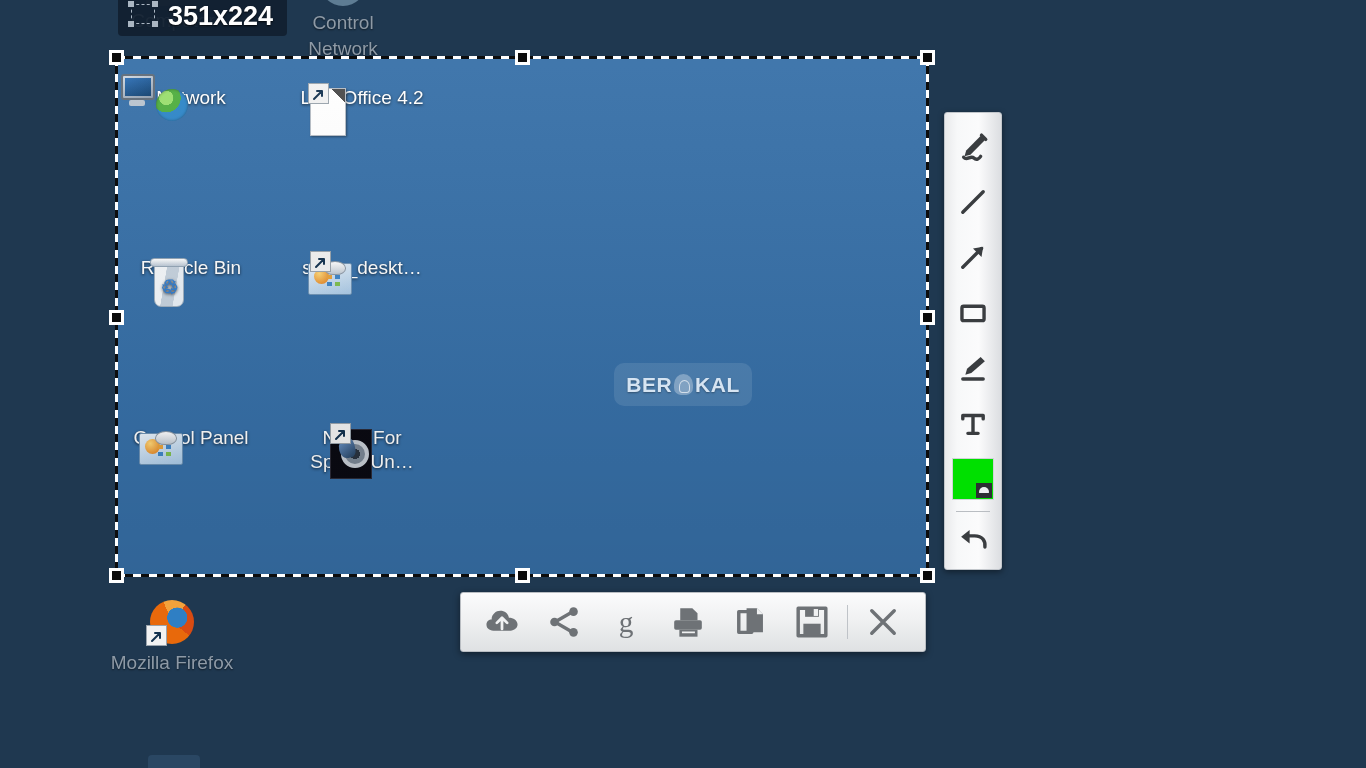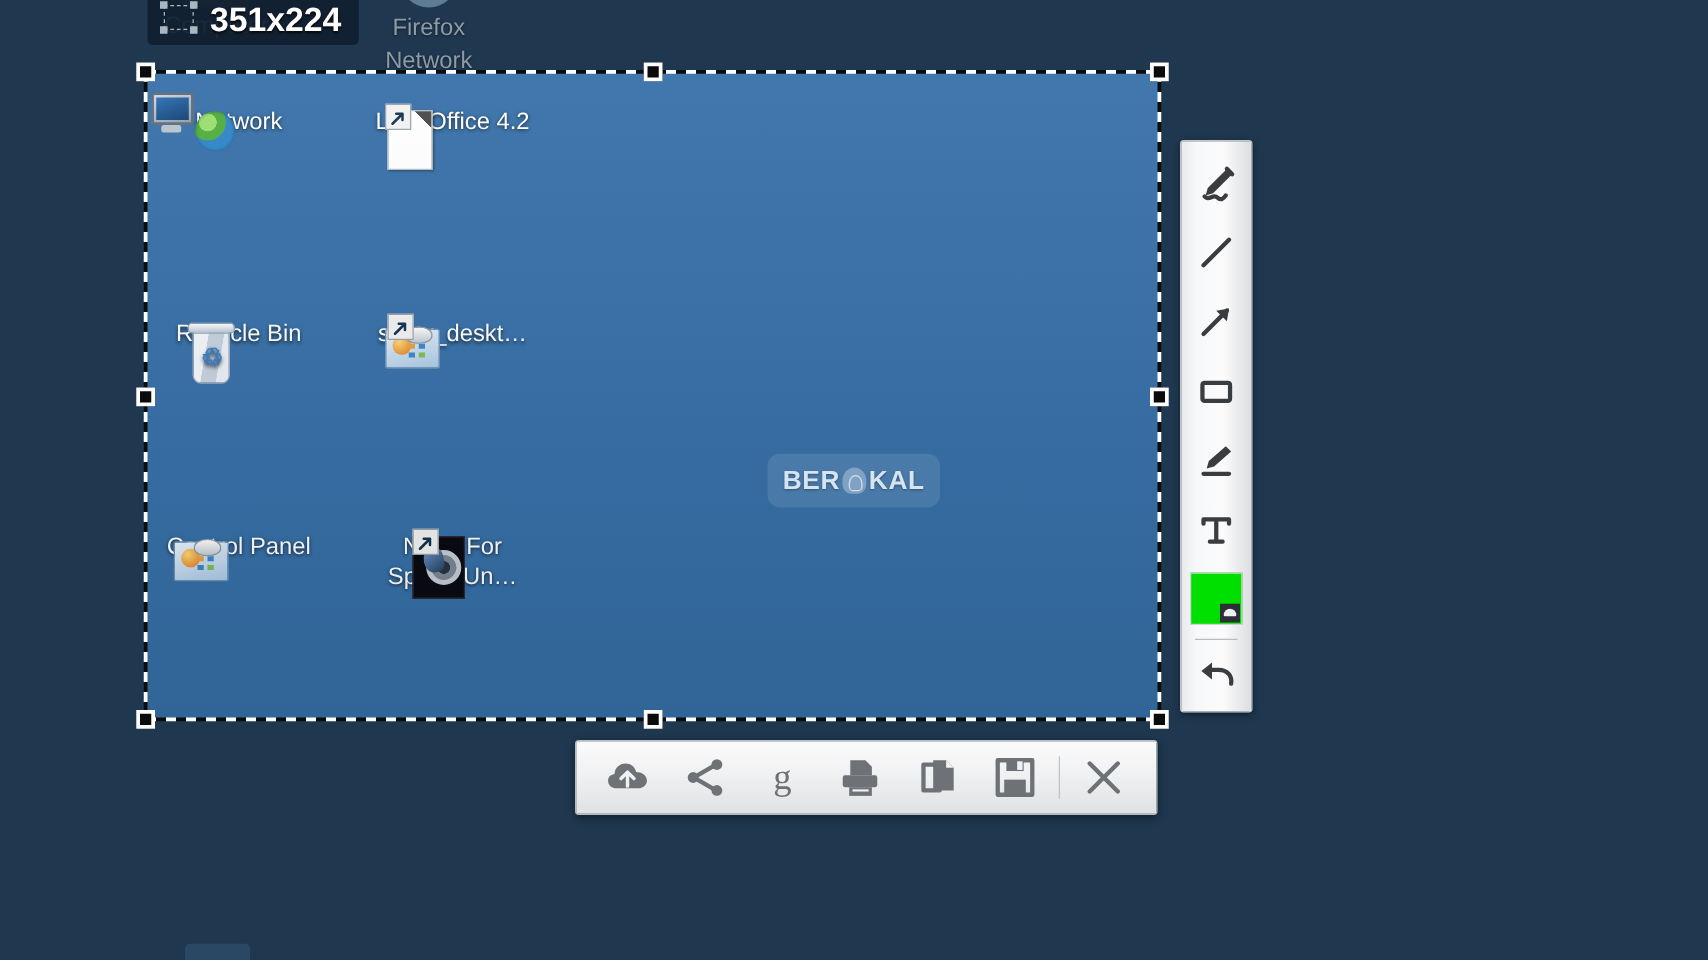--- a/index.html
+++ b/index.html
@@ -348,24 +348,35 @@
 
 <div id="desktop-dim">
 
   <div class="dim-icon" style="left:98px; top:-38px;">
     <span class="glyph" style="width:54px;height:44px;background:linear-gradient(160deg,#5c6b7a,#35414d);border-radius:3px;"></span>
     <span>Computer</span>
   </div>
 
   <div class="dim-icon" style="left:268px; top:-40px; line-height:26px;">
     <span class="glyph" style="width:46px;height:46px;border-radius:50%;background:conic-gradient(#4a6b86 0 33%,#5e7c93 33% 66%,#44637e 66%);"></span>
-    <span>Firefox</span><br>
+    <span>Control</span><br>
     <span>Network</span>
   </div>
 
+  <div class="dim-icon" style="left:97px; top:598px;">
+    <span class="glyph art-ff" style="width:56px;height:50px;position:relative;">
+      <span class="fox"></span>
+      <span class="shortcut" style="left:2px;bottom:2px;">
+        <svg viewBox="0 0 16 16" aria-hidden="true">
+          <path d="M3 13 L11 5 M11 5 H6 M11 5 V10" stroke="#13324f" stroke-width="2" fill="none" stroke-linecap="round"></path>
+        </svg>
+      </span>
+    </span>
+    <span>Mozilla Firefox</span>
+  </div>
 
   <div style="position:absolute;left:148px;top:755px;width:52px;height:40px;background:#2a4763;border-radius:4px;"></div>
 </div>
 
 <div id="selection">
 
   <div class="icon" style="left:-6px; top:28px;">
     <span class="art art-network">
       <span class="globe"></span><span class="mon"></span><span class="stand"></span>
     </span>

